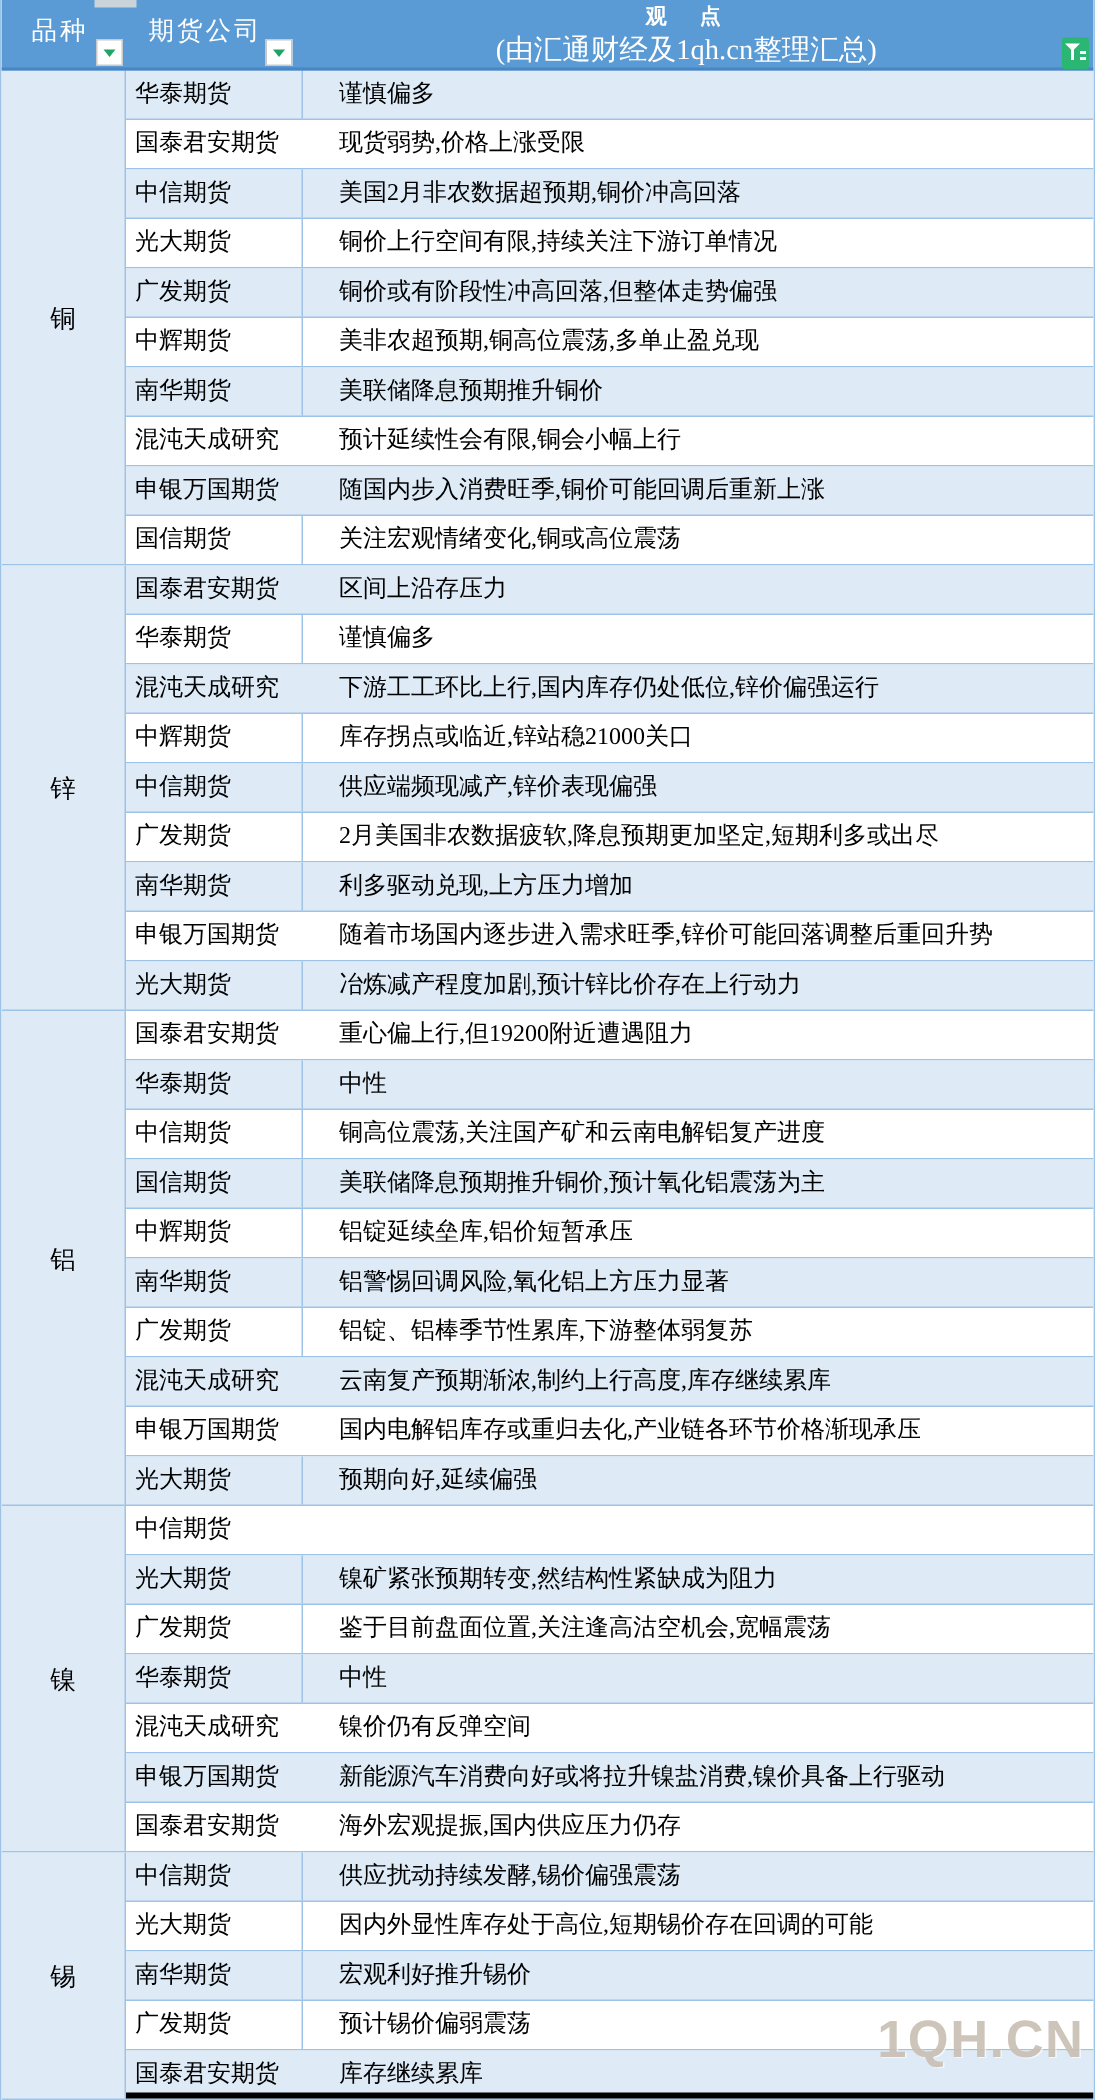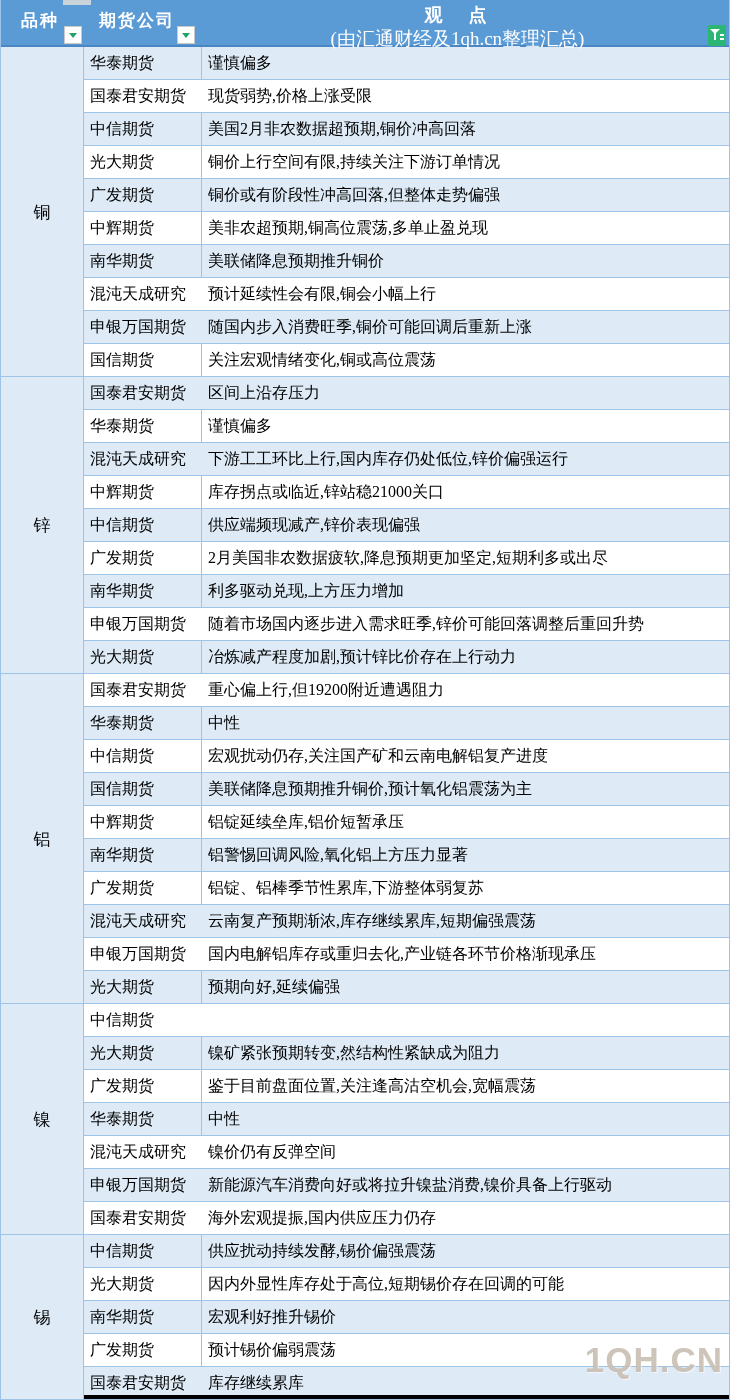--- a/index.html
+++ b/index.html
@@ -16,24 +16,24 @@
     position:relative;width:730px;height:1400px;overflow:hidden;background:#fff;
     font-family:"Liberation Serif","DejaVu Serif",serif;color:#000;
     border-left:1px solid var(--grid);border-right:1px solid var(--grid);
   }
   
   .header{position:relative;display:flex;height:47px;background:var(--header-bg);
           color:#fff;border-bottom:2px solid #4A86C4;}
   .hcell-variety{width:83px;position:relative;}
   .hcell-company{width:102px;position:relative;text-align:right;}
   .hcell-view{flex:1;text-align:center;padding-top:4px;line-height:1.25;}
-  .hlabel{position:absolute;top:9px;font-size:17px;font-weight:bold;letter-spacing:2px;white-space:nowrap;}
+  .hlabel{position:absolute;top:9px;font-size:17px;font-weight:normal;letter-spacing:2px;white-space:nowrap;}
   .hcell-variety .hlabel{left:20px;}
   .hcell-company .hlabel{left:15px;}
-  .view-title{font-size:18px;font-weight:bold;letter-spacing:4px;}
+  .view-title{font-size:14px;font-weight:bold;letter-spacing:4px;font-family:Liberation Mono, monospace;}
   .view-sub{font-size:19px;letter-spacing:0;}
   .filter-btn{position:absolute;width:18px;height:18px;background:#fff;border:1px solid #C8C8C8;
               display:flex;align-items:center;justify-content:center;cursor:pointer;}
   .fb-variety{left:63px;top:26px;}
   .fb-company{left:176px;top:26px;}
   .caret{width:0;height:0;border-left:4px solid transparent;border-right:4px solid transparent;
          border-top:5px solid var(--green);}
   .table-filter{position:absolute;right:3px;top:25px;width:18px;height:21px;
                 background:var(--icon-green);border-radius:2px;cursor:pointer;}
   .funnel-top{position:absolute;left:2px;top:4px;width:0;height:0;
@@ -44,21 +44,21 @@
   .top-artifact{position:absolute;left:62px;top:0;width:28px;height:5px;background:#C9D3DA;}
   
   .section{display:flex;}
   .vcell{width:83px;background:var(--alt);border-right:1px solid var(--grid);
          box-shadow:inset 0 -1px 0 var(--grid);
          display:flex;align-items:center;justify-content:center;font-size:17px;}
   .rows{flex:1;}
   .row{display:flex;height:33px;background:#fff;border-bottom:1px solid var(--grid);gap:15px;}
   .row.alt{background:var(--alt);}
   .company{width:102px;padding-left:6px;font-size:16px;line-height:31px;white-space:nowrap;}
-  .view{flex:1;padding-left:6px;font-size:16px;line-height:31px;white-space:nowrap;
+  .view{flex:1;padding-left:24px;font-size:16px;line-height:31px;white-space:nowrap;
         border-left:1px solid var(--grid);}
   .row.wide .view{border-left-color:transparent;}
   .black-bar{position:absolute;left:83px;right:0;bottom:1px;height:4px;background:#000;}
   .watermark{position:absolute;right:6px;bottom:20px;font-family:Liberation Sans, sans-serif;
              font-size:35px;font-weight:bold;color:var(--wm);letter-spacing:1px;opacity:.9;
              text-shadow:1px 1px 0 rgba(255,255,255,.7);}
 </style>
 </head>
 <body>
 
@@ -186,41 +186,41 @@
           <div class="row wide">
             <div class="company">国泰君安期货</div>
             <div class="view">重心偏上行,但19200附近遭遇阻力</div>
           </div>
           <div class="row alt">
             <div class="company">华泰期货</div>
             <div class="view">中性</div>
           </div>
           <div class="row">
             <div class="company">中信期货</div>
-            <div class="view">宏观扰动仍存,关注国产矿和云南电解铝复产进度</div>
+            <div class="view">铜高位震荡,关注国产矿和云南电解铝复产进度</div>
           </div>
           <div class="row alt">
             <div class="company">国信期货</div>
             <div class="view">美联储降息预期推升铜价,预计氧化铝震荡为主</div>
           </div>
           <div class="row">
             <div class="company">中辉期货</div>
             <div class="view">铝锭延续垒库,铝价短暂承压</div>
           </div>
           <div class="row alt">
             <div class="company">南华期货</div>
             <div class="view">铝警惕回调风险,氧化铝上方压力显著</div>
           </div>
           <div class="row">
             <div class="company">广发期货</div>
             <div class="view">铝锭、铝棒季节性累库,下游整体弱复苏</div>
           </div>
           <div class="row alt wide">
             <div class="company">混沌天成研究</div>
-            <div class="view">云南复产预期渐浓,库存继续累库,短期偏强震荡</div>
+            <div class="view">云南复产预期渐浓,制约上行高度,库存继续累库</div>
           </div>
           <div class="row wide">
             <div class="company">申银万国期货</div>
             <div class="view">国内电解铝库存或重归去化,产业链各环节价格渐现承压</div>
           </div>
           <div class="row alt">
             <div class="company">光大期货</div>
             <div class="view">预期向好,延续偏强</div>
           </div>
         </div>

